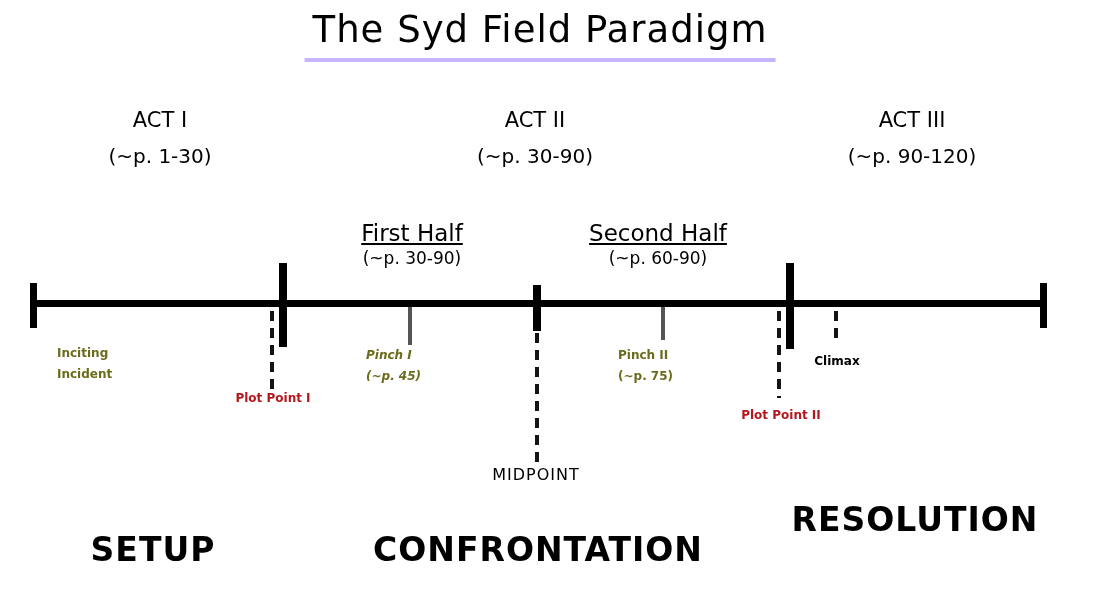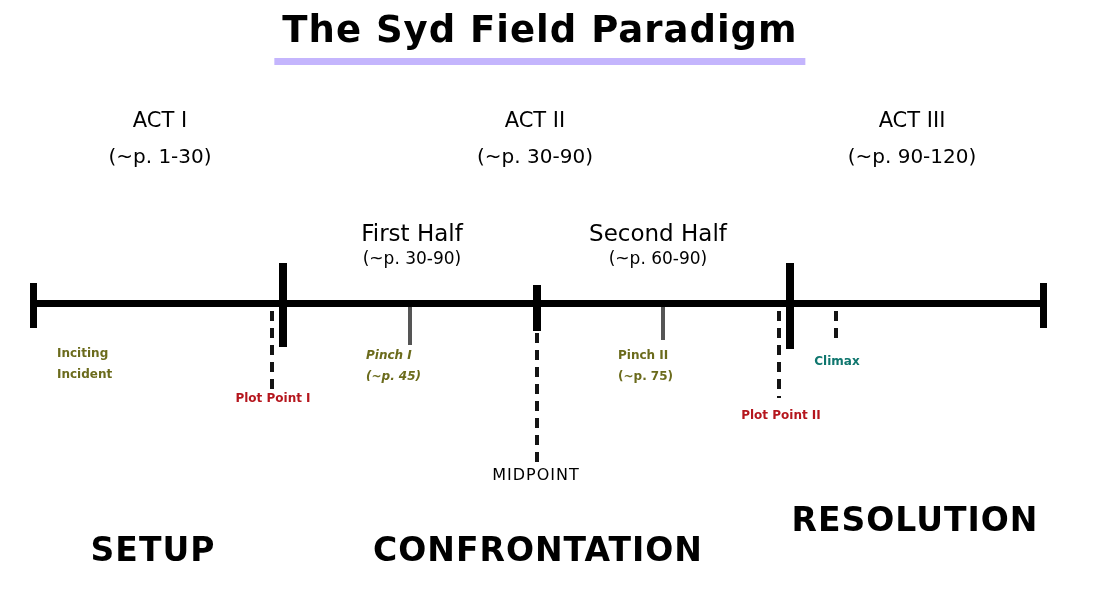--- a/index.html
+++ b/index.html
@@ -17,39 +17,39 @@
     color: #000;
   }
   .abs { position: absolute; }
   .centered { transform: translateX(-50%); text-align: center; }
 
   
   .title {
     top: 8px;
     left: 540px;
     font-size: 37px;
-    font-weight: bold;
+    font-weight: normal;
     letter-spacing: 1px;
-    border-bottom: 7px solid #c4b5fd;
+    border-bottom: 4px solid #c4b5fd;
     padding: 0 8px 7px 8px;
     white-space: nowrap;
   }
 
   
   .act-name {
     font-size: 21px;
     white-space: nowrap;
   }
   .act-pages {
     font-size: 20px;
     white-space: nowrap;
   }
 
   
-  .half-name { font-size: 23px; white-space: nowrap; }
+  .half-name { font-size: 23px; white-space: nowrap; text-decoration: underline; }
   .half-pages { font-size: 17px; white-space: nowrap; }
 
   
   .tl-line   { background: #000; height: 7px; }
   .tl-cap    { background: #000; width: 7px; }
   .tl-bar    { background: #000; width: 8px; }
   .tick-gray { width: 4px; }
   .dash-v {
     width: 4px;
     background: repeating-linear-gradient(to bottom, #141414 0 10px, transparent 10px 17px);
@@ -134,21 +134,21 @@
     <div>(~p. 45)</div>
   </div>
 
   <div class="abs marker" style="left:618px; top:345px; color:#6b6b1c;">
     <div>Pinch II</div>
     <div>(~p. 75)</div>
   </div>
 
   <div class="abs centered marker" style="left:781px; top:405px; color:#b5161d;">Plot Point II</div>
 
-  <div class="abs centered marker" style="left:837px; top:351px; color:#0f766e;">Climax</div>
+  <div class="abs centered marker" style="left:837px; top:351px; color:#000000;">Climax</div>
 
   <div class="abs centered midpoint-label" style="left:536px; top:465px;">MIDPOINT</div>
 
   <div class="abs centered phase" style="left:153px; top:530px;">SETUP</div>
   <div class="abs centered phase" style="left:538px; top:530px;">CONFRONTATION</div>
   <div class="abs centered phase" style="left:915px; top:500px;">RESOLUTION</div>
 
 </div>
 
 </body></html>

